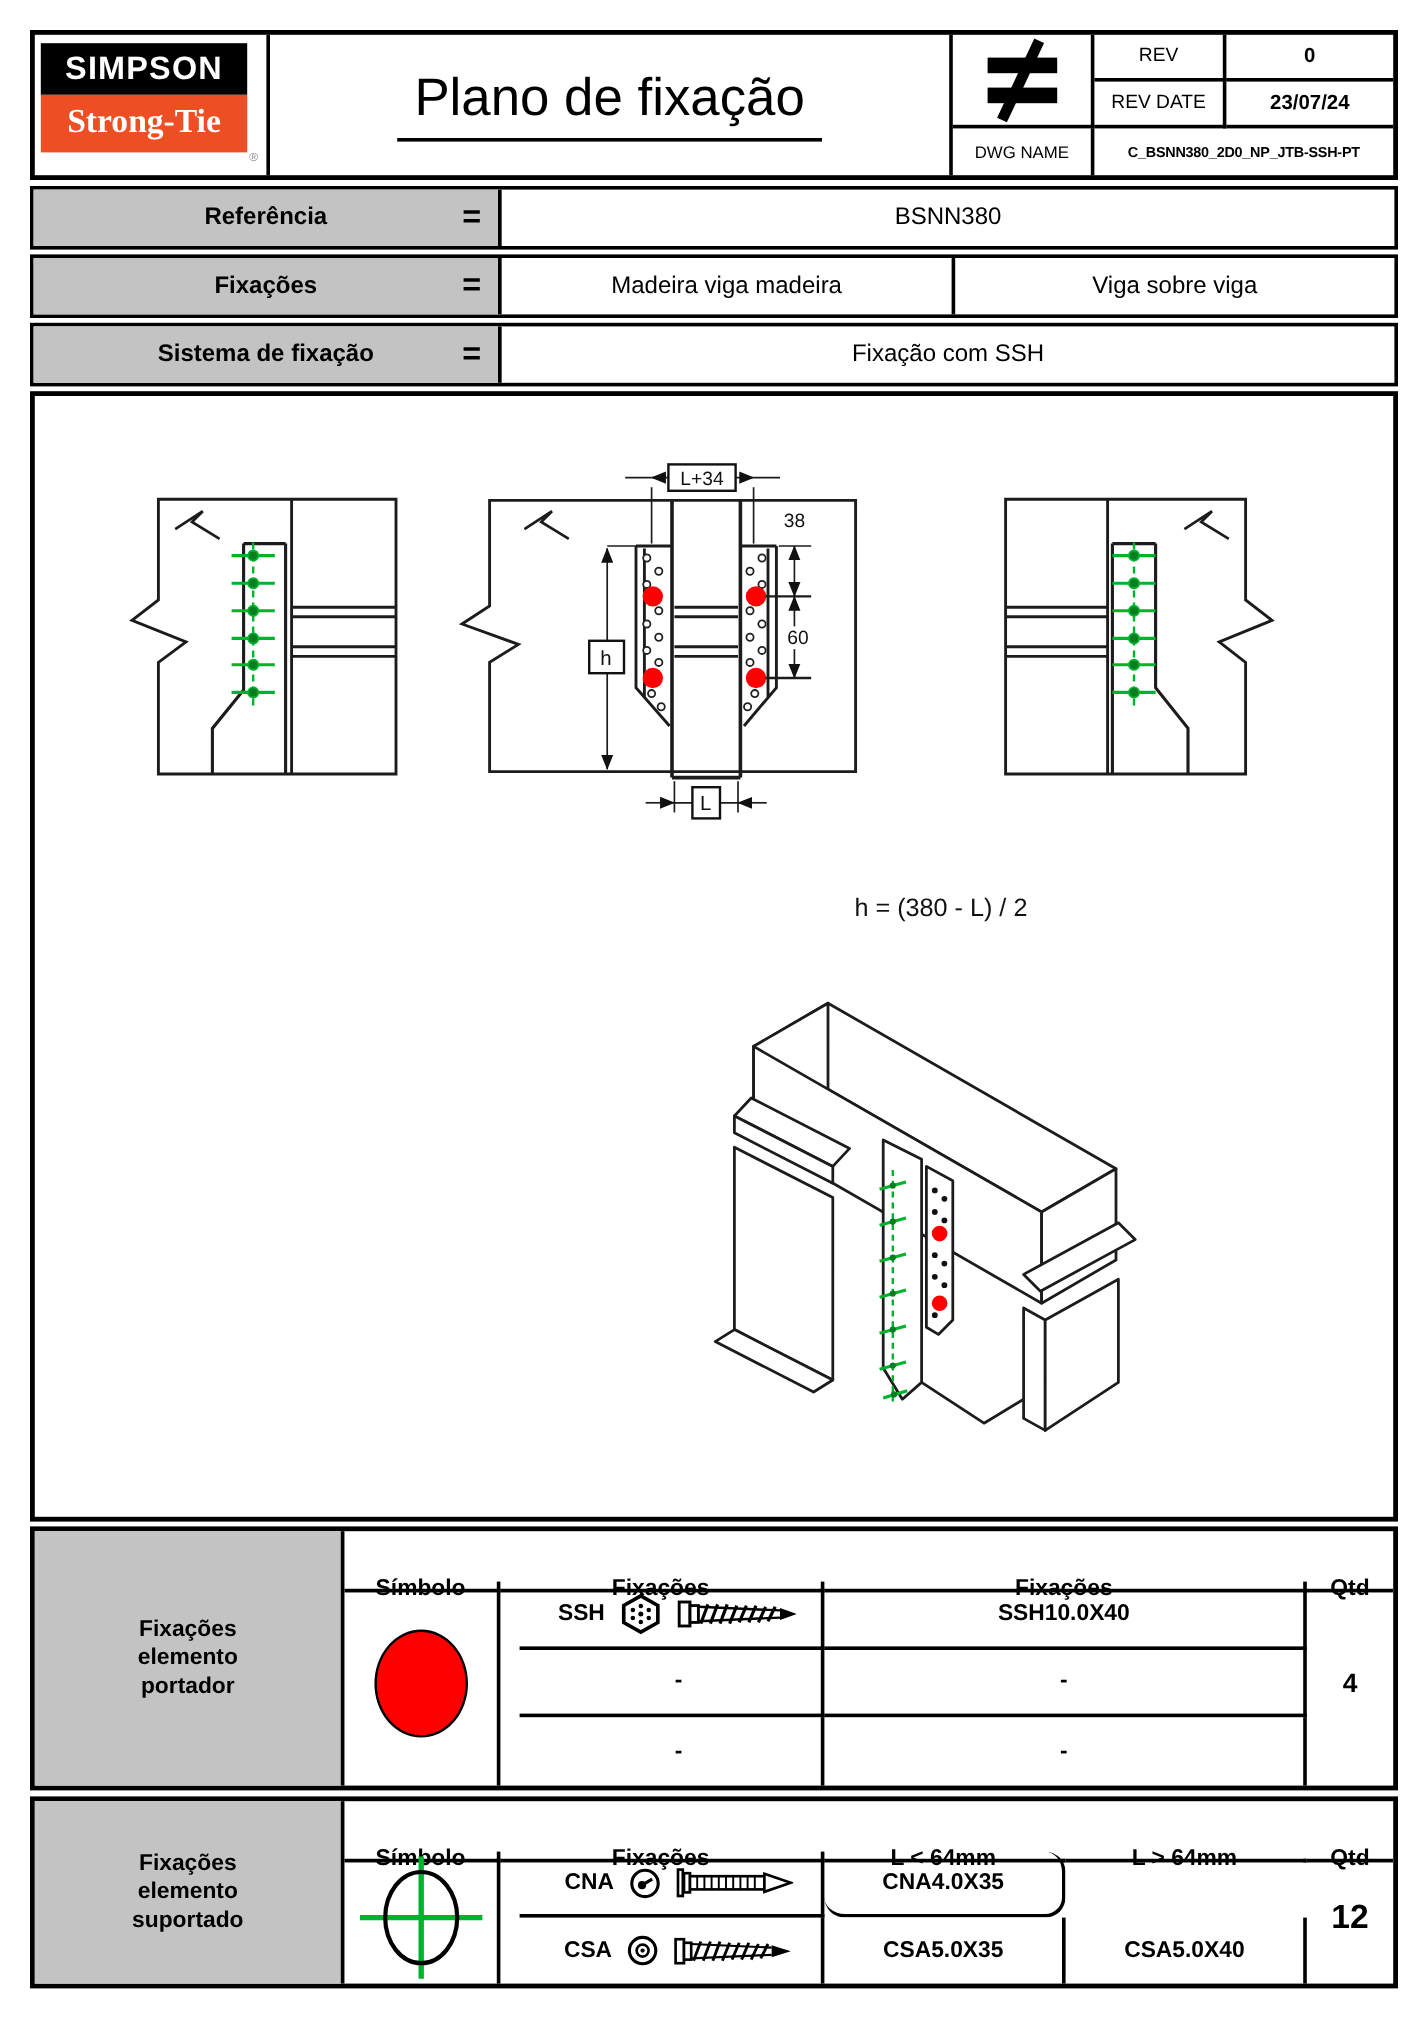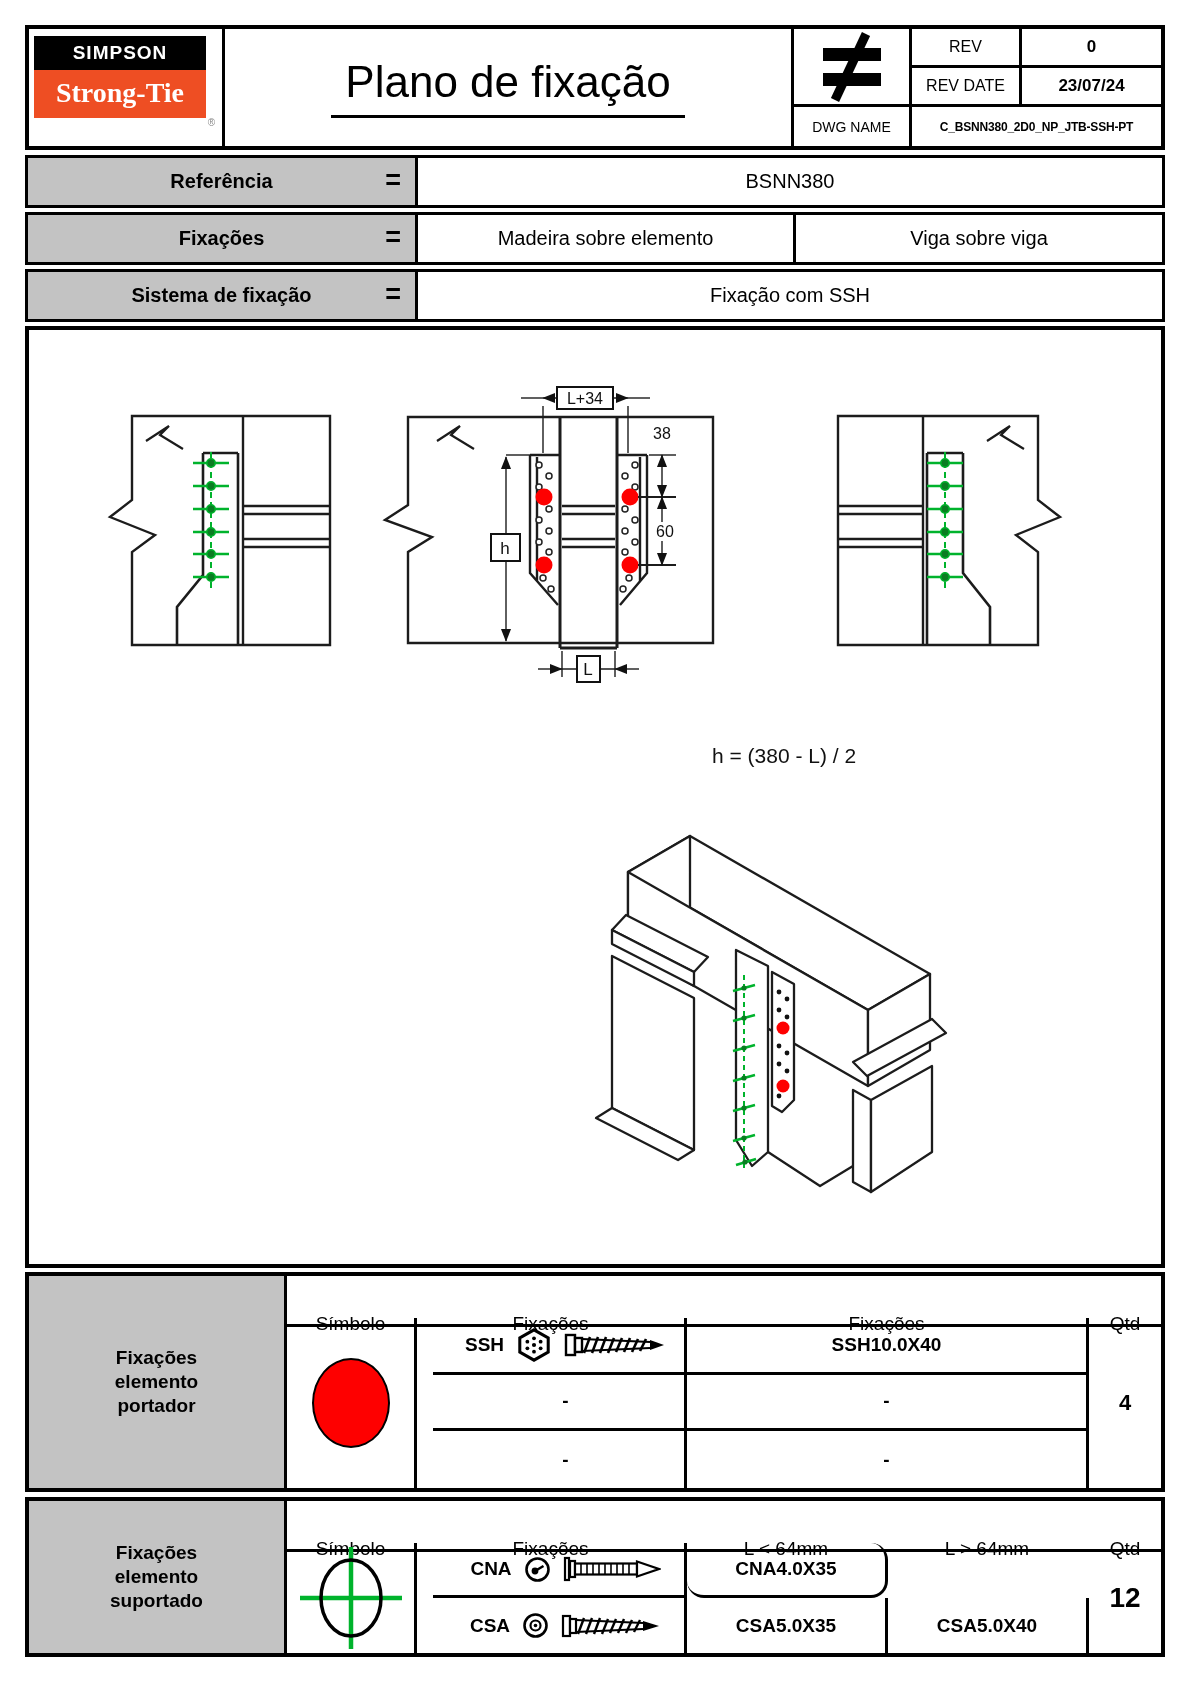--- a/index.html
+++ b/index.html
@@ -2,21 +2,21 @@
 <html><head>
 <meta charset="utf-8">
 <style>
   html,body{margin:0;padding:0;background:#fff;}
   body{width:1190px;height:1682px;position:relative;font-family:"Liberation Sans",sans-serif;color:#000;}
   .abs{position:absolute;box-sizing:border-box;}
   
   .sec-header{left:25px;top:25px;width:1140px;height:125px;border:4px solid #000;display:flex;}
   .logoArea{width:193px;position:relative;}
   .logoBox{position:absolute;left:5px;top:7px;width:172px;}
-  .logoBlack{background:#000;color:#fff;font-weight:bold;font-size:19px;text-align:center;letter-spacing:1px;padding:6px 0;}
+  .logoBlack{background:#000;color:#fff;font-weight:bold;font-size:27px;text-align:center;letter-spacing:1px;padding:6px 0;}
   .logoOrange{background:#ee4e23;color:#fff;font-family:"Liberation Serif",serif;font-weight:bold;font-size:28px;text-align:center;padding:7px 0 9px;}
   .logoReg{position:absolute;right:-9px;bottom:-10px;font-size:10px;color:#888;}
   .titleCell{width:572px;border-left:3px solid #000;border-right:3px solid #000;display:flex;align-items:center;justify-content:center;box-sizing:border-box;}
   .titleText{font-size:44px;border-bottom:3px solid #000;padding:0 14px 8px;white-space:nowrap;}
   .revBlock{flex:1;display:grid;grid-template-columns:118px 110px 1fr;grid-template-rows:39px 39px 1fr;}
   .revBlock>div{display:flex;align-items:center;justify-content:center;}
   .bR{border-right:3px solid #000;}.bB{border-bottom:3px solid #000;}
   .neqCell{grid-row:1/3;grid-column:1;}
   .revLbl{font-size:16px;}
   .revVal{font-size:17px;font-weight:bold;}
@@ -35,21 +35,21 @@
   svg text{font-family:"Liberation Sans",sans-serif;fill:#111;}
   
   .tbl{left:25px;width:1140px;border:4px solid #000;display:grid;background:#fff;}
   .tblA{top:1272px;height:220px;grid-template-columns:258px 130px 270px 402px 1fr;grid-template-rows:42px 1fr 1fr 1fr;}
   .tblB{top:1497px;height:160px;grid-template-columns:258px 130px 270px 201px 201px 1fr;grid-template-rows:42px 1fr 1fr;}
   .tbl>div{display:flex;align-items:center;justify-content:center;box-sizing:border-box;}
   .labCell{background:#c3c3c3;border-right:3px solid #000;font-weight:bold;font-size:19px;text-align:center;line-height:1.25;}
   .labCell span{max-width:150px;display:inline-block;}
   .tblA .labCell{grid-row:1/5;grid-column:1;}
   .tblB .labCell{grid-row:1/4;grid-column:1;}
-  .hdrCell{background:#c3c3c3;border-bottom:3px solid #000;font-weight:normal;font-size:19px;margin-top:48px;}
+  .hdrCell{background:#c3c3c3;border-bottom:3px solid #000;font-weight:bold;font-size:19px;margin-top:48px;}
   .cellB{border-bottom:3px solid #000;}
   .cellR{border-right:3px solid #000;}
   .symA{grid-row:2/5;grid-column:2;}
   .symB{grid-row:2/4;grid-column:2;}
   .qtyA{grid-row:2/5;grid-column:5;font-weight:bold;font-size:22px;}
   .qtyB{grid-row:2/4;grid-column:6;font-weight:bold;font-size:28px;}
   .fixIconCell{justify-content:flex-end;padding-left:14px;gap:12px;font-weight:bold;font-size:19px;margin-left:16px;}
   .fixName{font-weight:bold;font-size:19px;}
   .redCircle{width:74px;height:86px;background:#fe0000;border:2px solid #000;border-radius:50%;}
 </style>
@@ -93,21 +93,21 @@
     </div>
     <div class="infoVal">BSNN380</div>
   </div>
 
   <div class="abs infoRow" style="top:212px;">
     <div class="infoLabel">
       <span>Fixações</span>
       <span class="infoEq">=</span>
     </div>
     <div class="infoVal" style="padding:0;">
-      <div class="splitL">Madeira sobre elemento</div>
+      <div class="splitL">Madeira viga madeira</div>
       <div class="splitR">Viga sobre viga</div>
     </div>
   </div>
 
   <div class="abs infoRow" style="top:269px;">
     <div class="infoLabel">
       <span>Sistema de fixação</span>
       <span class="infoEq">=</span>
     </div>
     <div class="infoVal">Fixação com SSH</div>

